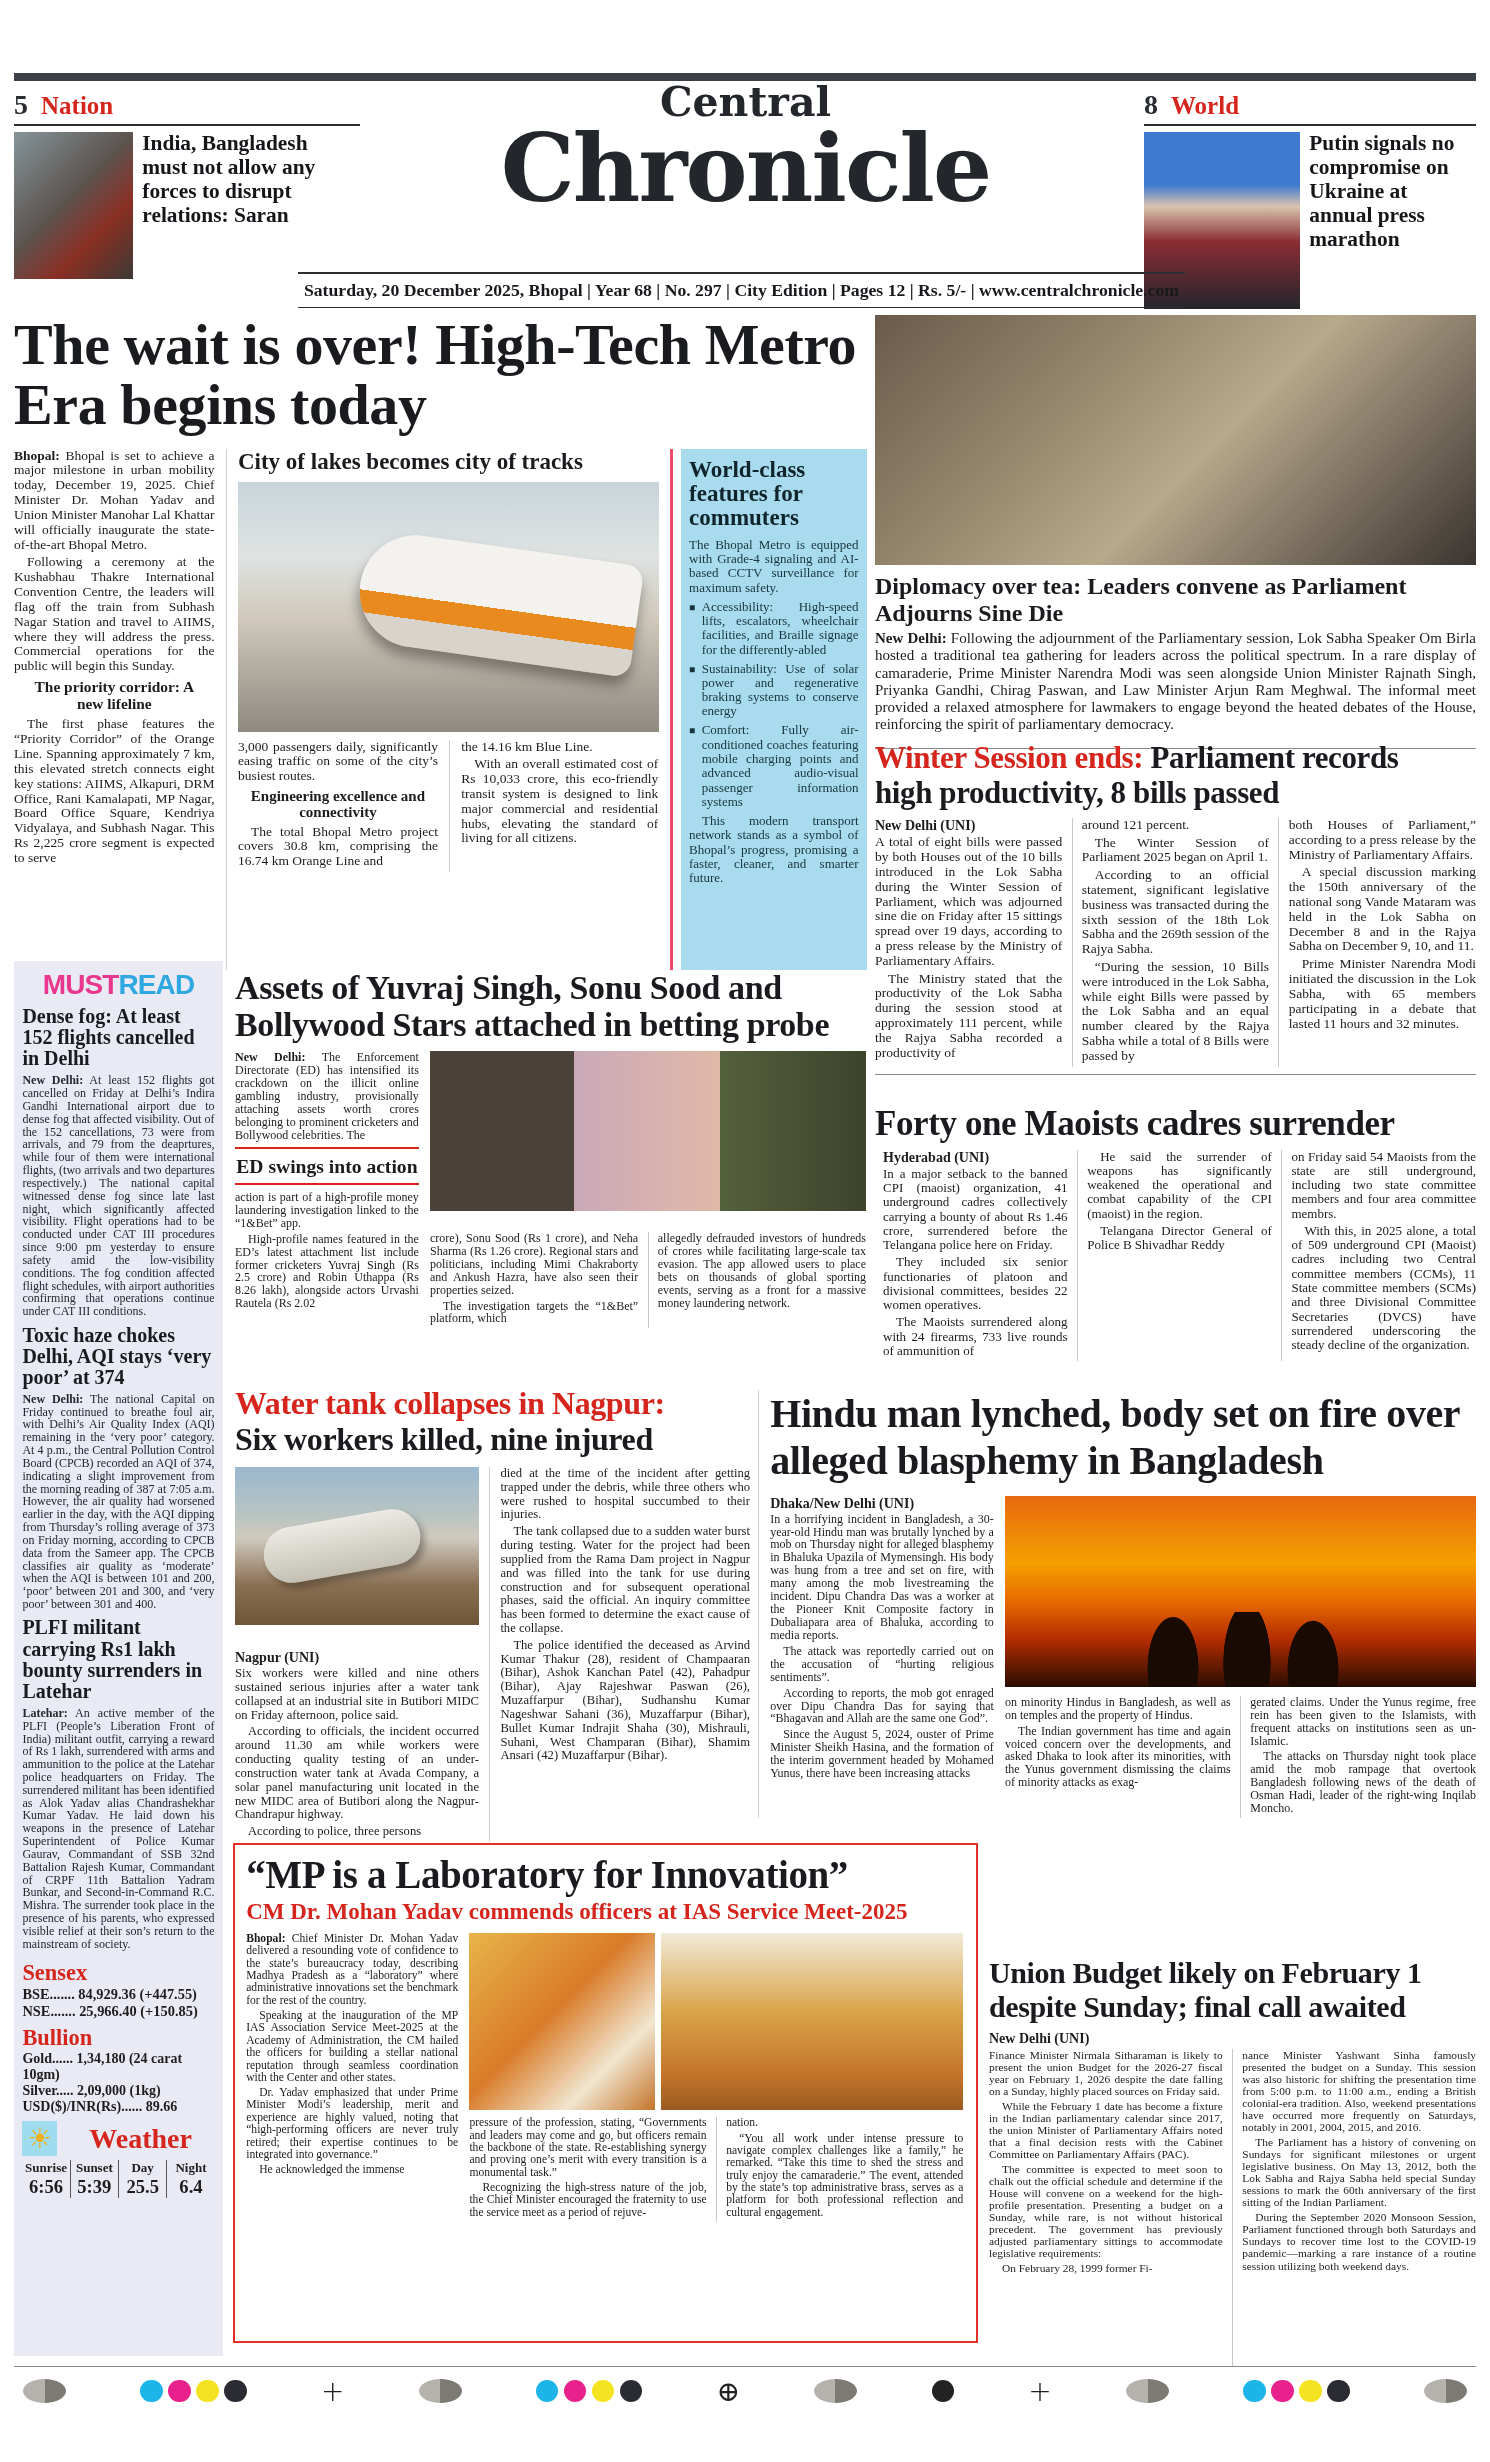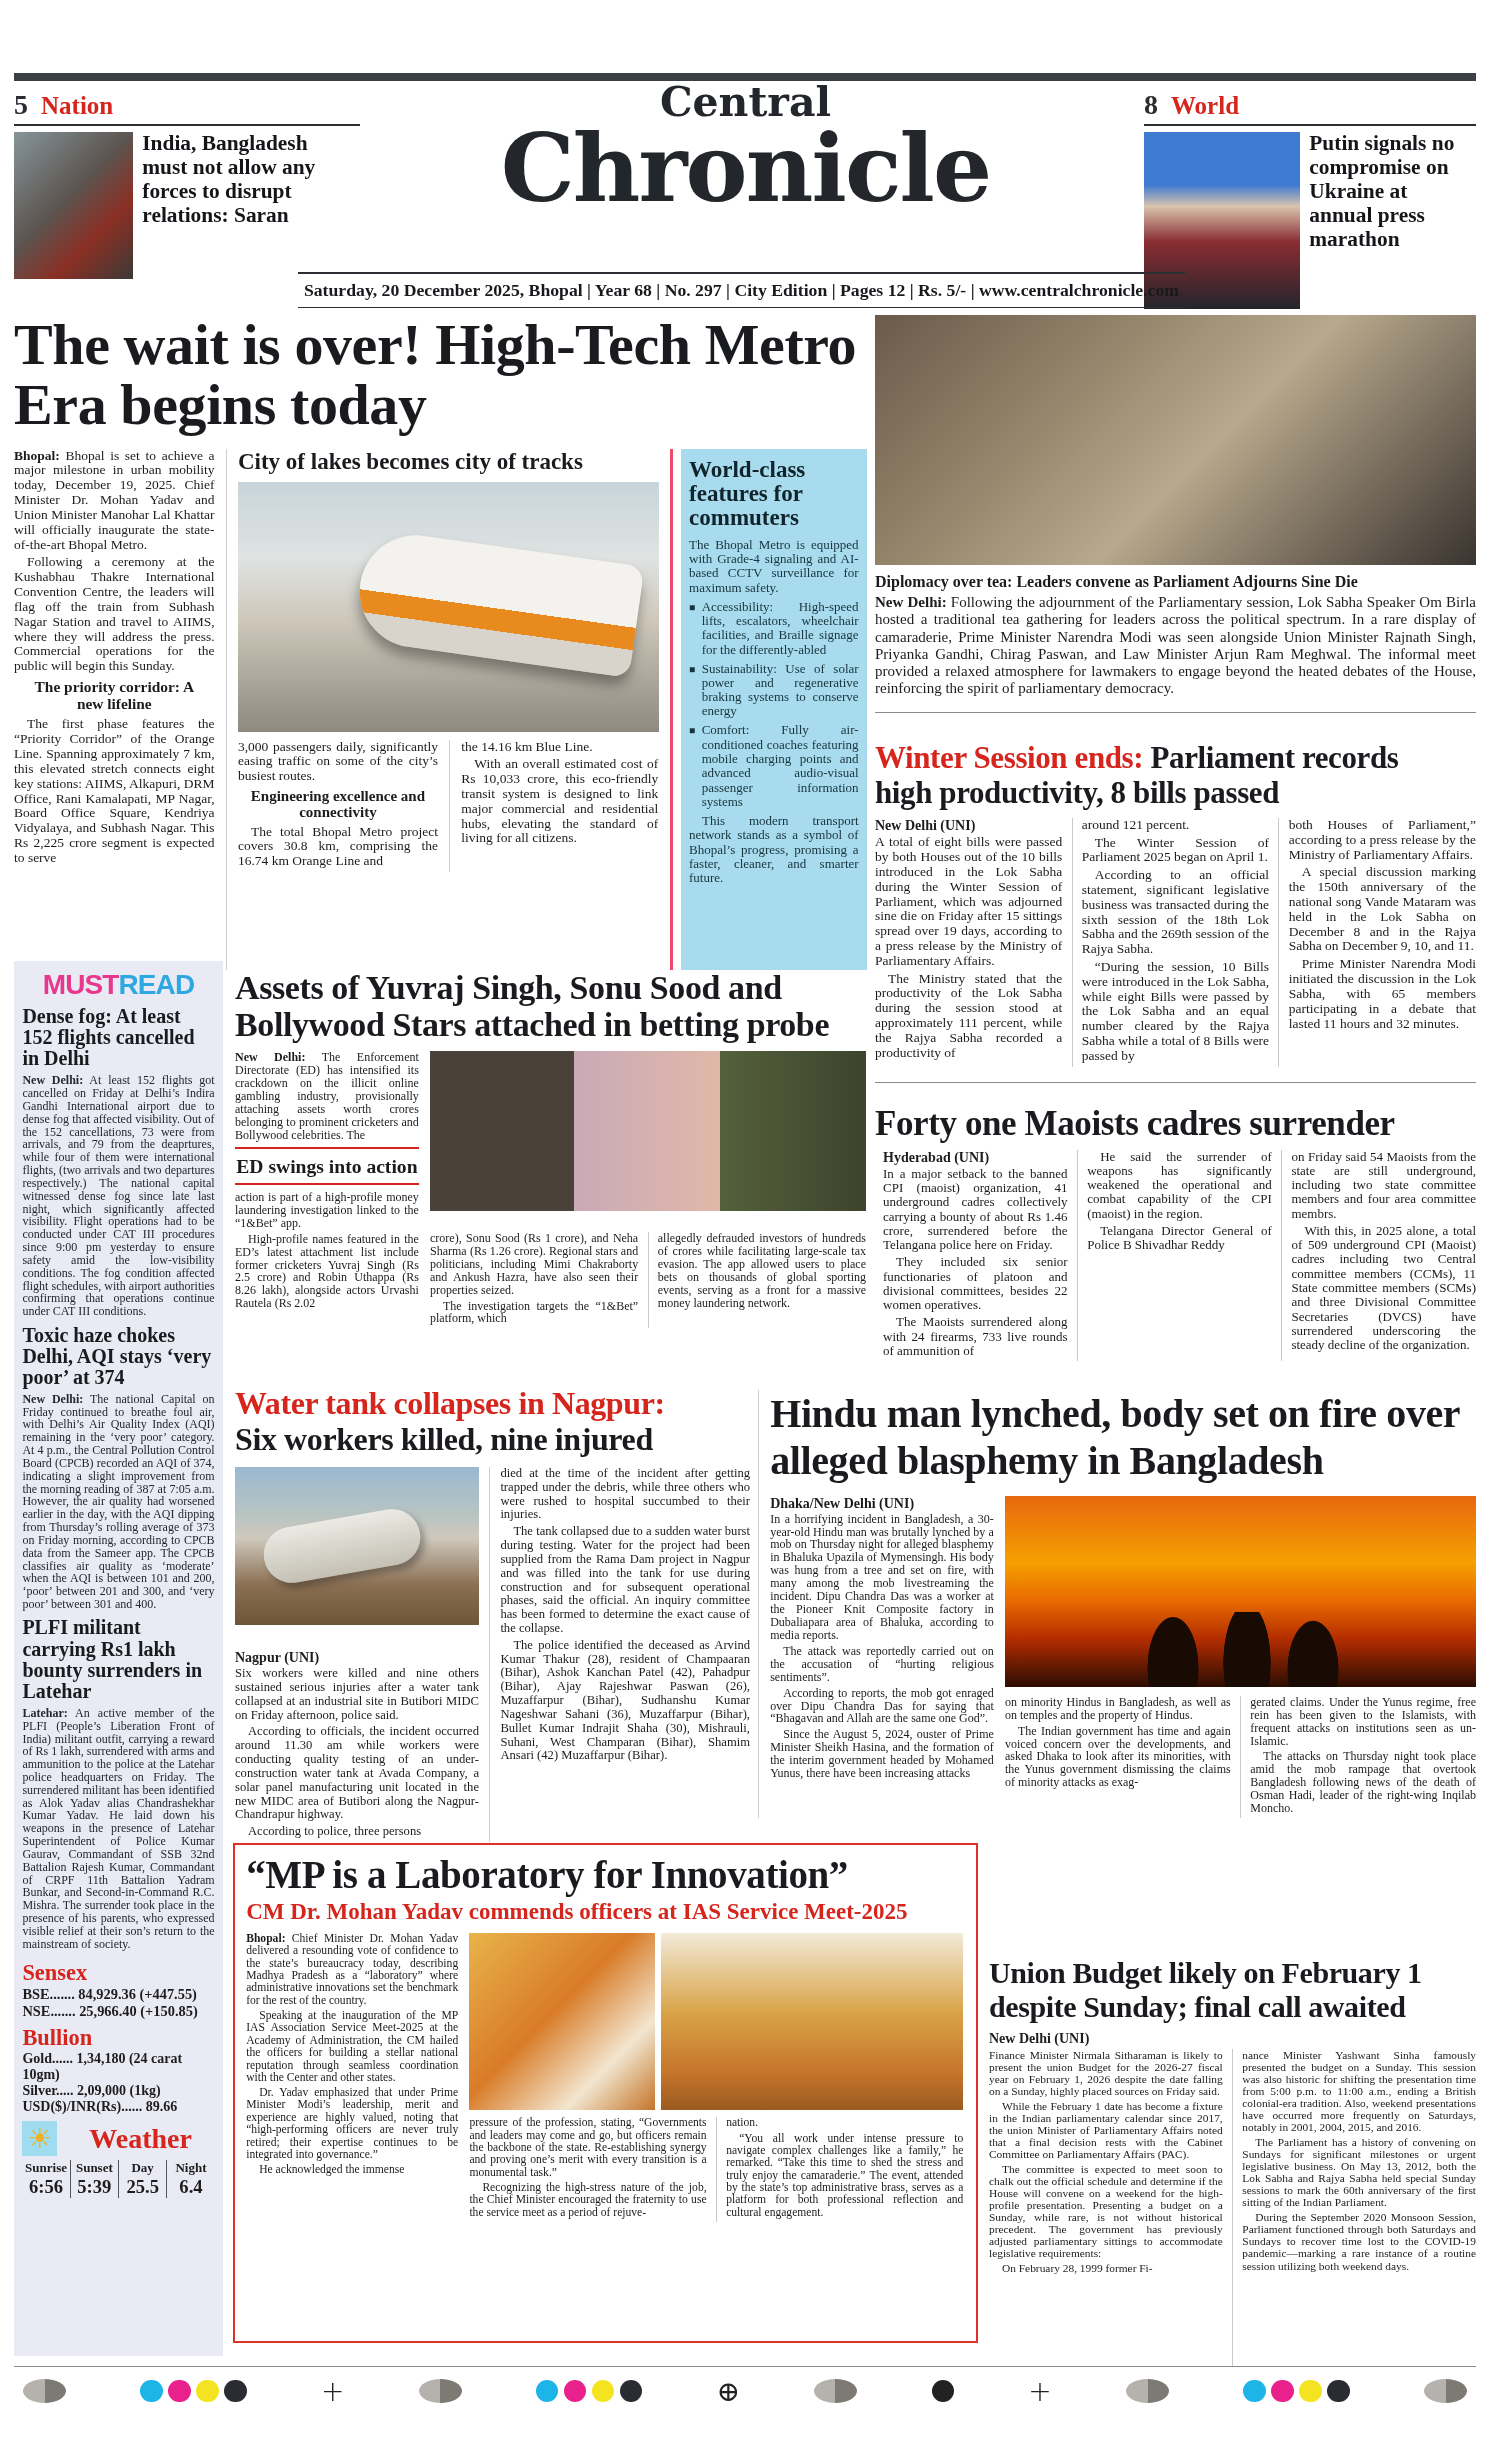--- a/index.html
+++ b/index.html
@@ -122,27 +122,27 @@
               </div>
             <p class="ind">This modern transport network stands as a symbol of Bhopal’s progress, promising a faster, cleaner, and smarter future.</p>
           </div>
         </div>
       </div>
     </div>
   </div>
 
   <div class="abs" style="left:875px;top:315px;width:601px;border-bottom:1.4px solid #8a8a8a;padding-bottom:11.2px;">
     <div class="ph" style="width:601px;height:250px;background:linear-gradient(135deg,#6b5a4a 0%,#9a8a70 35%,#b8a88c 55%,#3a3430 100%);"></div>
-    <div style="font-size:16px;font-weight:700;color:#191b1e;margin:7.5px 0 3.7px 0;">Diplomacy over tea: Leaders convene as Parliament Adjourns Sine Die</div>
+    <div style="font-size:24px;font-weight:700;color:#191b1e;margin:7.5px 0 3.7px 0;">Diplomacy over tea: Leaders convene as Parliament Adjourns Sine Die</div>
     <div class="bt j" style="font-size:15px;line-height:1.15;">
       <p class="first"><span class="lbl">New Delhi:</span><span> Following the adjournment of the Parliamentary session, Lok Sabha Speaker Om Birla hosted a traditional tea gathering for leaders across the political spectrum. In a rare display of camaraderie, Prime Minister Narendra Modi was seen alongside Union Minister Rajnath Singh, Priyanka Gandhi, Chirag Paswan, and Law Minister Arjun Ram Meghwal. The informal meet provided a relaxed atmosphere for lawmakers to engage beyond the heated debates of the House, reinforcing the spirit of parliamentary democracy.</span></p>
     </div>
   </div>
 
-  <div class="abs" style="left:875px;top:741px;width:601px;border-bottom:1.4px solid #8a8a8a;padding-bottom:15px;">
+  <div class="abs" style="left:875px;top:741px;width:601px;border-bottom:1.4px solid #8a8a8a;padding-bottom:7px;">
     <div class="hl" style="font-size:31px;line-height:1.12;">
       <span class="red">Winter Session ends:</span>
       <span>Parliament records</span><br>
       <span>high productivity, 8 bills passed</span>
     </div>
     <div class="cols" style="margin-top:7.5px;">
       <div class="c bt j" style="font-size:13.5px;">
         <div class="dl">New Delhi (UNI)</div>
         <p class="first">A total of eight bills were passed by both Houses out of the 10 bills introduced in the Lok Sabha during the Winter Session of Parliament, which was adjourned sine die on Friday after 15 sittings spread over 19 days, according to a press release by the Ministry of Parliamentary Affairs.</p>
         <p class="ind">The Ministry stated that the productivity of the Lok Sabha during the session stood at approximately 111 percent, while the Rajya Sabha recorded a productivity of</p>

